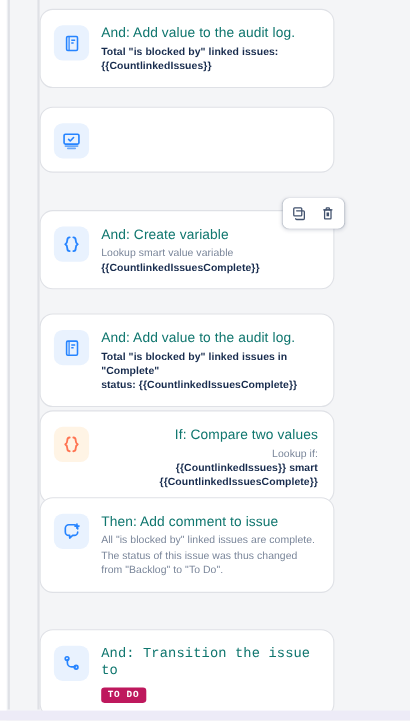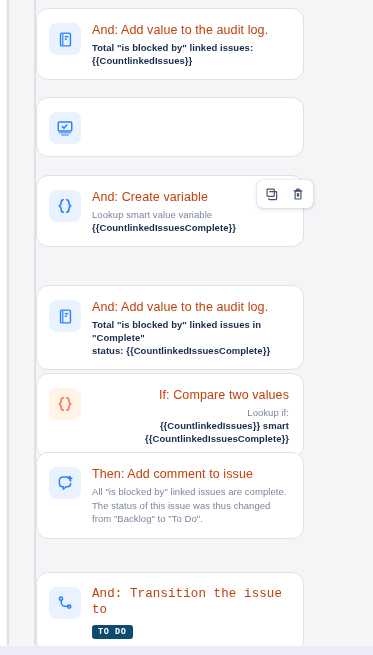--- a/index.html
+++ b/index.html
@@ -102,21 +102,21 @@
 
   .card-body {
     flex: 1 1 auto;
     min-width: 0;
     padding-top: 1px;
   }
 
   .card-title {
     font-size: 12.5px;
     line-height: 16px;
-    color: #c2410c;
+    color: #0f766e;
     font-weight: 400;
     letter-spacing: .1px;
     margin-bottom: 3px;
   }
 
   .card-sub {
     font-size: 9.5px;
     line-height: 13px;
     color: #7A869A;
     font-weight: 400;
@@ -135,21 +135,21 @@
     font-size: 9.5px;
     line-height: 13.5px;
     color: #7A869A;
     font-weight: 400;
     letter-spacing: .05px;
   }
 
   
   .lozenge {
     display: inline-block;
-    background: #0c4a6e;
+    background: #be185d;
     color: #FFFFFF;
     font-size: 8.5px;
     font-weight: 700;
     letter-spacing: .6px;
     padding: 2px 6px 2px 6px;
     border-radius: 3px;
     margin-top: 4px;
     text-transform: uppercase;
   }
 
@@ -212,21 +212,21 @@
       <div class="icon-tile">
         <svg width="18" height="18" viewBox="0 0 24 24" fill="none">
           <rect x="3" y="4" width="18" height="12" rx="1.6" stroke="#2684FF" stroke-width="2"></rect>
           <path d="M8.5 10.2l2 2 4-4.2" stroke="#2684FF" stroke-width="2" stroke-linecap="round" stroke-linejoin="round"></path>
           <line x1="4.5" y1="18.4" x2="19.5" y2="18.4" stroke="#6BA8F8" stroke-width="2" stroke-linecap="round"></line>
           <line x1="7.5" y1="21.2" x2="16.5" y2="21.2" stroke="#6BA8F8" stroke-width="2" stroke-linecap="round"></line>
         </svg>
       </div>
     </div>
 
-    <div class="rule-card" style="top:175px;">
+    <div class="rule-card" style="top:191px;">
       <div class="icon-tile">
         <svg width="20" height="20" viewBox="0 0 24 24" fill="none">
           <path d="M10 4.5c-2.2 0-2.6 1.3-2.6 3.2 0 2.2-.5 3.4-2.2 4.3 1.7.9 2.2 2.1 2.2 4.3 0 1.9.4 3.2 2.6 3.2" stroke="#2684FF" stroke-width="2" stroke-linecap="round" stroke-linejoin="round"></path>
           <path d="M14 4.5c2.2 0 2.6 1.3 2.6 3.2 0 2.2.5 3.4 2.2 4.3-1.7.9-2.2 2.1-2.2 4.3 0 1.9-.4 3.2-2.6 3.2" stroke="#2684FF" stroke-width="2" stroke-linecap="round" stroke-linejoin="round"></path>
         </svg>
       </div>
       <div class="card-body">
         <div class="card-title">And: Create variable</div>
         <div class="card-sub">Lookup smart value variable</div>
         <div class="card-detail">{{CountlinkedIssuesComplete}}</div>

